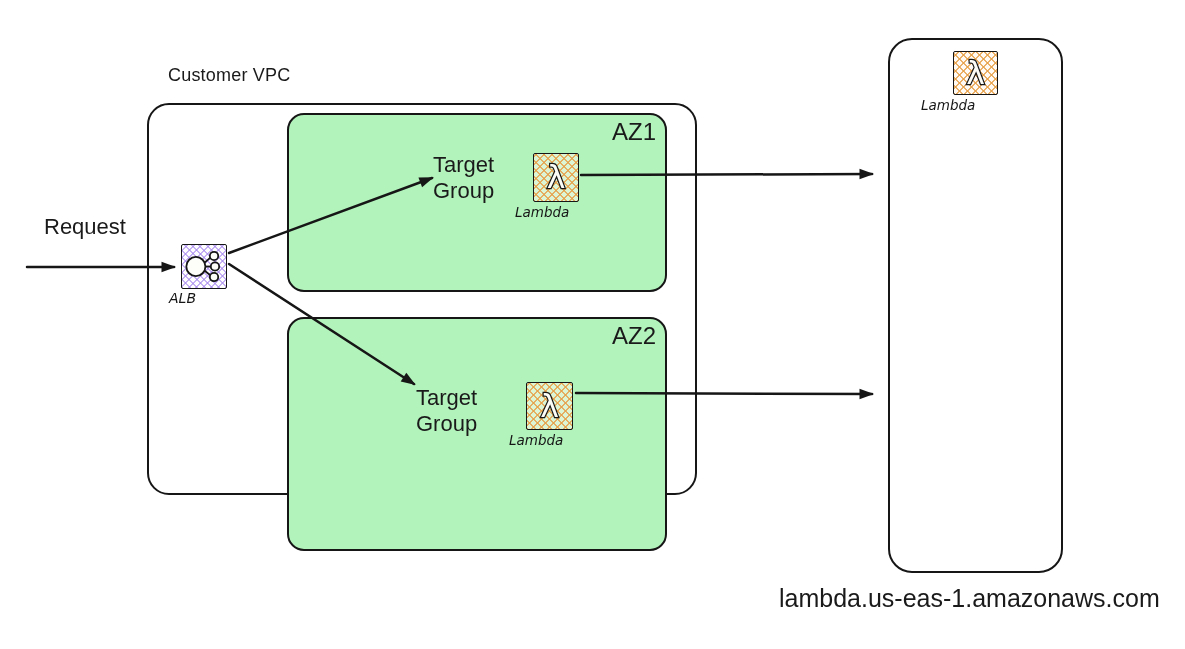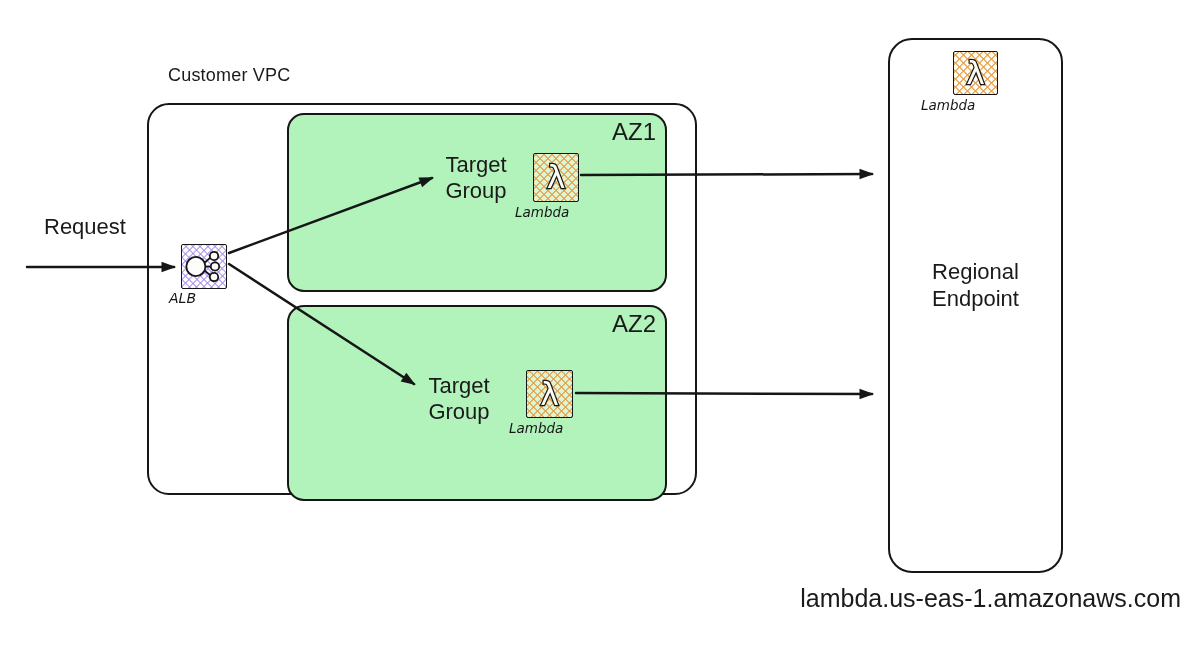--- a/index.html
+++ b/index.html
@@ -32,30 +32,30 @@
   }
   .az-box {
     position: absolute;
     left: 138px;
     width: 380px; height: 179px;
     background: #b2f2bb;
     border: 2.4px solid #161616;
     border-radius: 17px;
   }
   .az1 { top: 8px; padding-left: 12px; }
-  .az2 { top: 200px; height: 196px; }
+  .az2 { top: 212px; height: 234px; }
   .az-label {
     position: absolute;
     top: 3px; right: 9px;
     font-size: 24px;
   }
   .tg-text {
     position: absolute;
     width: 86px;
-    text-align: center;
+    text-align: left;
     font-size: 22px;
     line-height: 26px;
   }
   .az1 .tg-text { left: 144px; top: 37px; }
   .az2 .tg-text { left: 127px; top: 66px; }
 
   .right-box {
     position: absolute;
     left: 888px; top: 38px;
     width: 175px; height: 535px;
@@ -68,21 +68,21 @@
     left: 0; top: 218px;
     width: 100%;
     text-align: center;
     font-size: 22px;
     line-height: 27px;
   }
   .domain-text {
     position: absolute;
     left: 779px; top: 584px;
     width: 402px;
-    text-align: right;
+    text-align: left;
     font-size: 25px;
     white-space: nowrap;
   }
   .request-label {
     position: absolute;
     left: 44px; top: 214px;
     font-size: 22px;
   }
 
   
@@ -191,21 +191,20 @@
   </div>
   <div class="hand-label alb-label">ALB</div>
 
   <div class="right-box">
     <div class="icon-box hatch-orange">
       <svg viewBox="0 0 45 44" aria-hidden="true">
         <text class="lambda-glyph" x="22.5" y="33.5" text-anchor="middle">λ</text>
       </svg>
     </div>
     <div class="hand-label">Lambda</div>
-    <div class="regional-title">Regional Endpoint</div>
   </div>
 
   <div class="domain-text">lambda.us-eas-1.amazonaws.com</div>
 
   <svg class="arrow-layer" aria-hidden="true">
     <defs>
       <marker id="arrhead" markerUnits="userSpaceOnUse" markerWidth="18" markerHeight="14" refX="13" refY="6" orient="auto">
         <path d="M0.5,0.8 L15,6 L0.5,11.2 Z" fill="#161616"></path>
       </marker>
     </defs>

